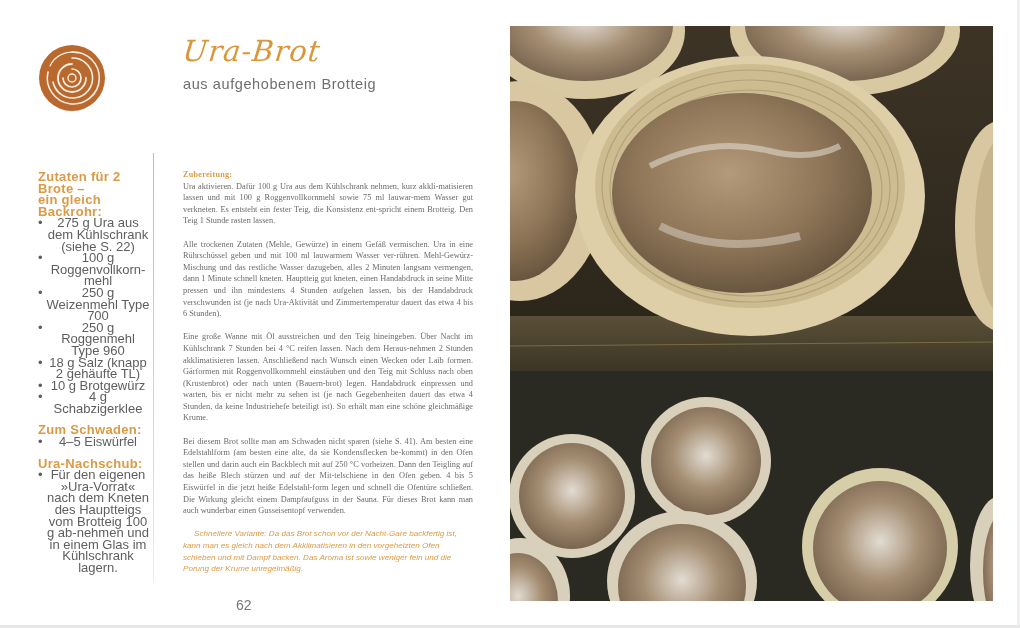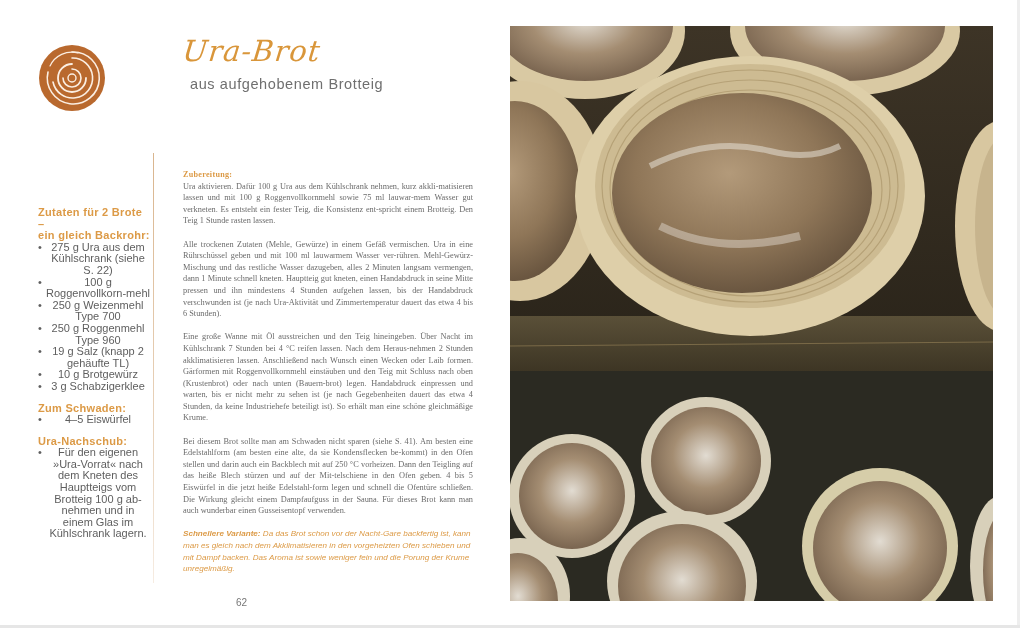--- a/index.html
+++ b/index.html
@@ -12,44 +12,44 @@
 
   
   .logo { position:absolute; left:38px; top:44px; width:68px; height:68px; }
 
   .title {
     position:absolute; left:183px; top:34px;
     font-family:"DejaVu Serif", serif; font-style:italic; font-size:29px; letter-spacing:1px;
     color:#d9963a; font-weight:normal; transform:skewX(-6deg);
   }
   .subtitle {
-    position:absolute; left:190px; top:76px;
+    position:absolute; left:183px; top:76px;
     font-family:"Liberation Sans", sans-serif; font-size:14.5px; letter-spacing:0.6px; color:#6f6f6f;
   }
 
   .divider { position:absolute; left:153px; top:153px; width:1px; height:430px;
     background:linear-gradient(#d9b58e, #ead6c0 70%, #f6ece2); }
 
   
   .left-col { position:absolute; left:38px; top:171px; width:112px;
-    font-family:"Liberation Sans", sans-serif; font-size:11px; line-height:11.6px; color:#5e5e5e;margin-top:36px; }
+    font-family:"Liberation Sans", sans-serif; font-size:13px; line-height:11.6px; color:#5e5e5e; }
   .sec-head { color:#dc9a46; font-weight:bold; letter-spacing:0.3px; }
   .left-col ul { list-style:none; margin:0 0 10px 0; padding:0;text-align:center; }
   .left-col li { position:relative; padding-left:8px; }
   .left-col li::before { content:"•"; position:absolute; left:0; top:0; }
 
   
   .main-col { position:absolute; left:183px; top:169px; width:290px;
     font-family:"Liberation Serif", serif; font-size:8.3px; line-height:11.6px; color:#6b6b6b; text-align:justify; }
   .main-col .sec-head { font-family:Liberation Serif, serif; font-size:8.1px; margin-bottom:0; }
   .main-col p { margin:0 0 11.6px 0; }
   .variant { font-family:"Liberation Sans", sans-serif; font-style:italic; color:#dc9a46; text-align:left; font-size:8.1px; }
-  .variant b { font-weight:bold; }
+  .variant b { font-weight:normal;margin-left:11px; }
 
-  .page-num { position:absolute; left:236px; top:597px; font-family:"Liberation Sans", sans-serif; font-size:10px; color:#777; }
+  .page-num { position:absolute; left:236px; top:597px; font-family:"Liberation Sans", sans-serif; font-size:14px; color:#777; }
 
   
   .photo { position:absolute; left:510px; top:26px; width:483px; height:575px; overflow:hidden; background:#2e2a22; }
 </style>
 </head>
 <body>
 
 <div class="page-right"></div>
 <div class="page-bottom"></div>
 
@@ -73,23 +73,23 @@
 <div class="left-col">
   <div class="sec-head">
     <div>Zutaten für 2 Brote –</div>
     <div>ein gleich Backrohr:</div>
   </div>
   <ul>
     <li>275 g Ura aus dem Kühlschrank (siehe S. 22)</li>
     <li>100 g Roggenvollkorn-mehl</li>
     <li>250 g Weizenmehl Type 700</li>
     <li>250 g Roggenmehl Type 960</li>
-    <li>19 g Salz (knapp 2 gehäufte TL)</li>
+    <li>18 g Salz (knapp 2 gehäufte TL)</li>
     <li>10 g Brotgewürz</li>
-    <li>3 g Schabzigerklee</li>
+    <li>4 g Schabzigerklee</li>
   </ul>
   <div class="sec-head">Zum Schwaden:</div>
   <ul>
     <li>4–5 Eiswürfel</li>
   </ul>
   <div class="sec-head">Ura-Nachschub:</div>
   <ul>
     <li>Für den eigenen »Ura-Vorrat« nach dem Kneten des Hauptteigs vom Brotteig 100 g ab-nehmen und in einem Glas im Kühlschrank lagern.</li>
   </ul>
 </div>

